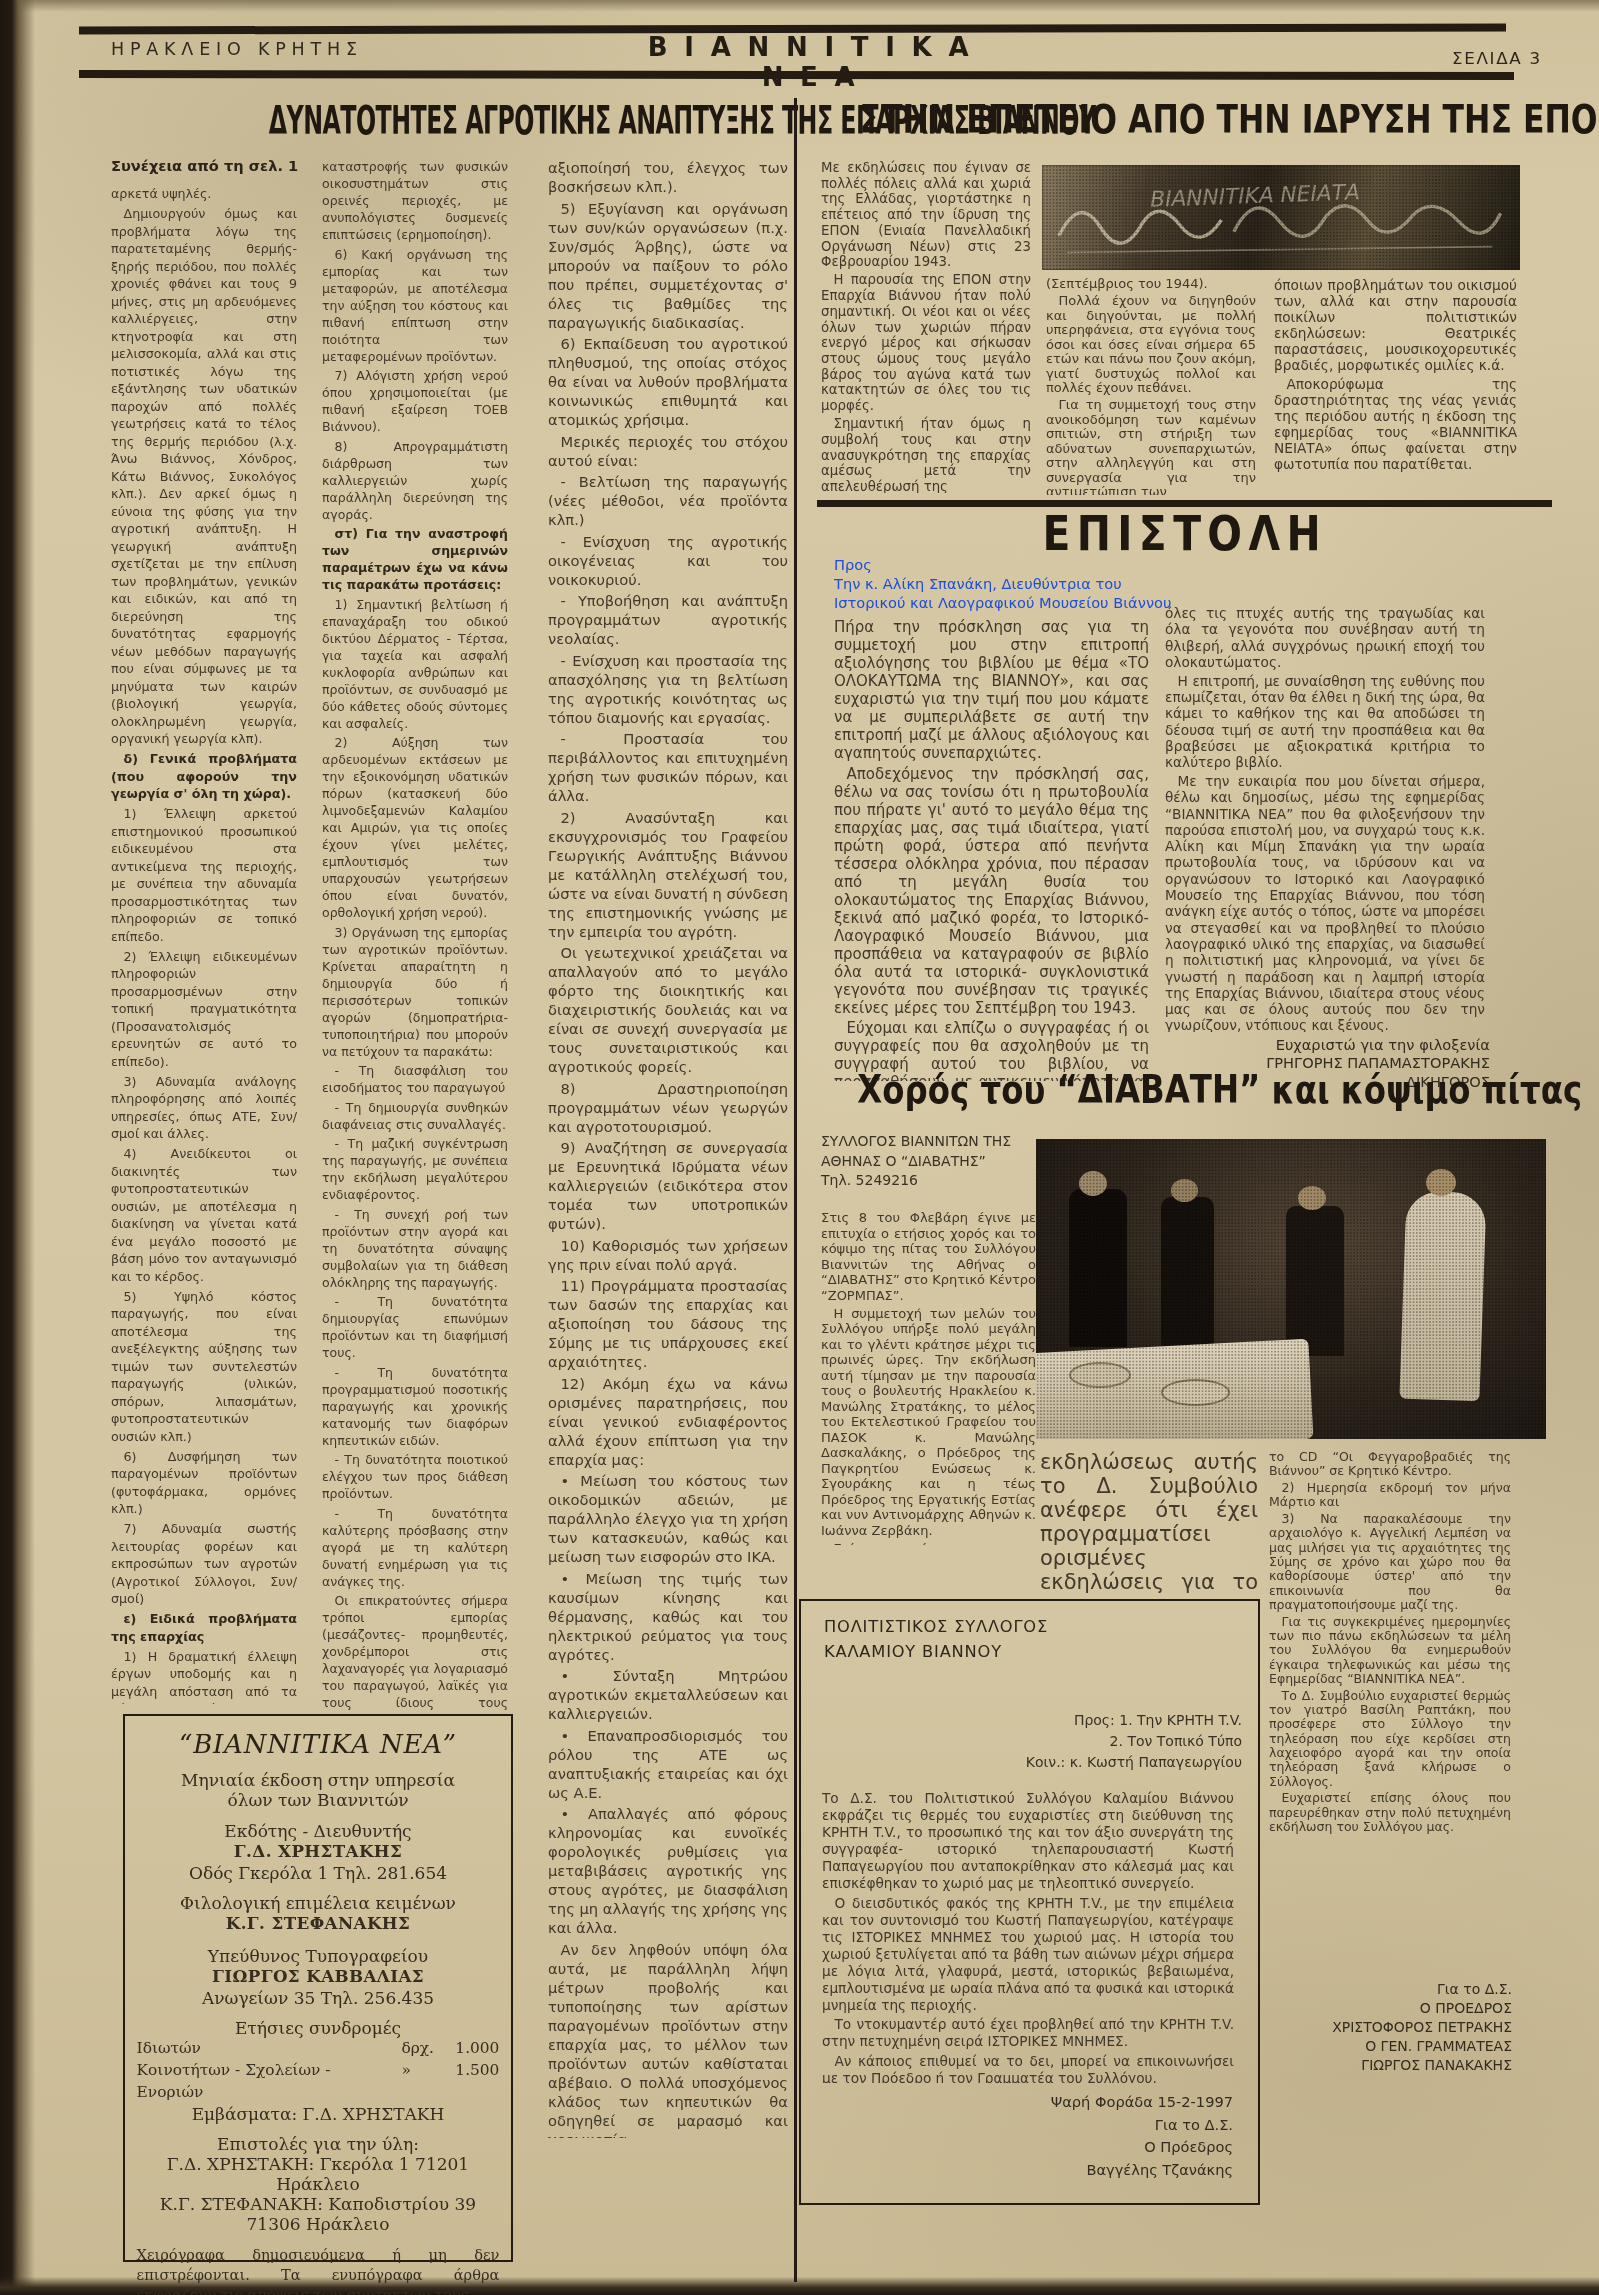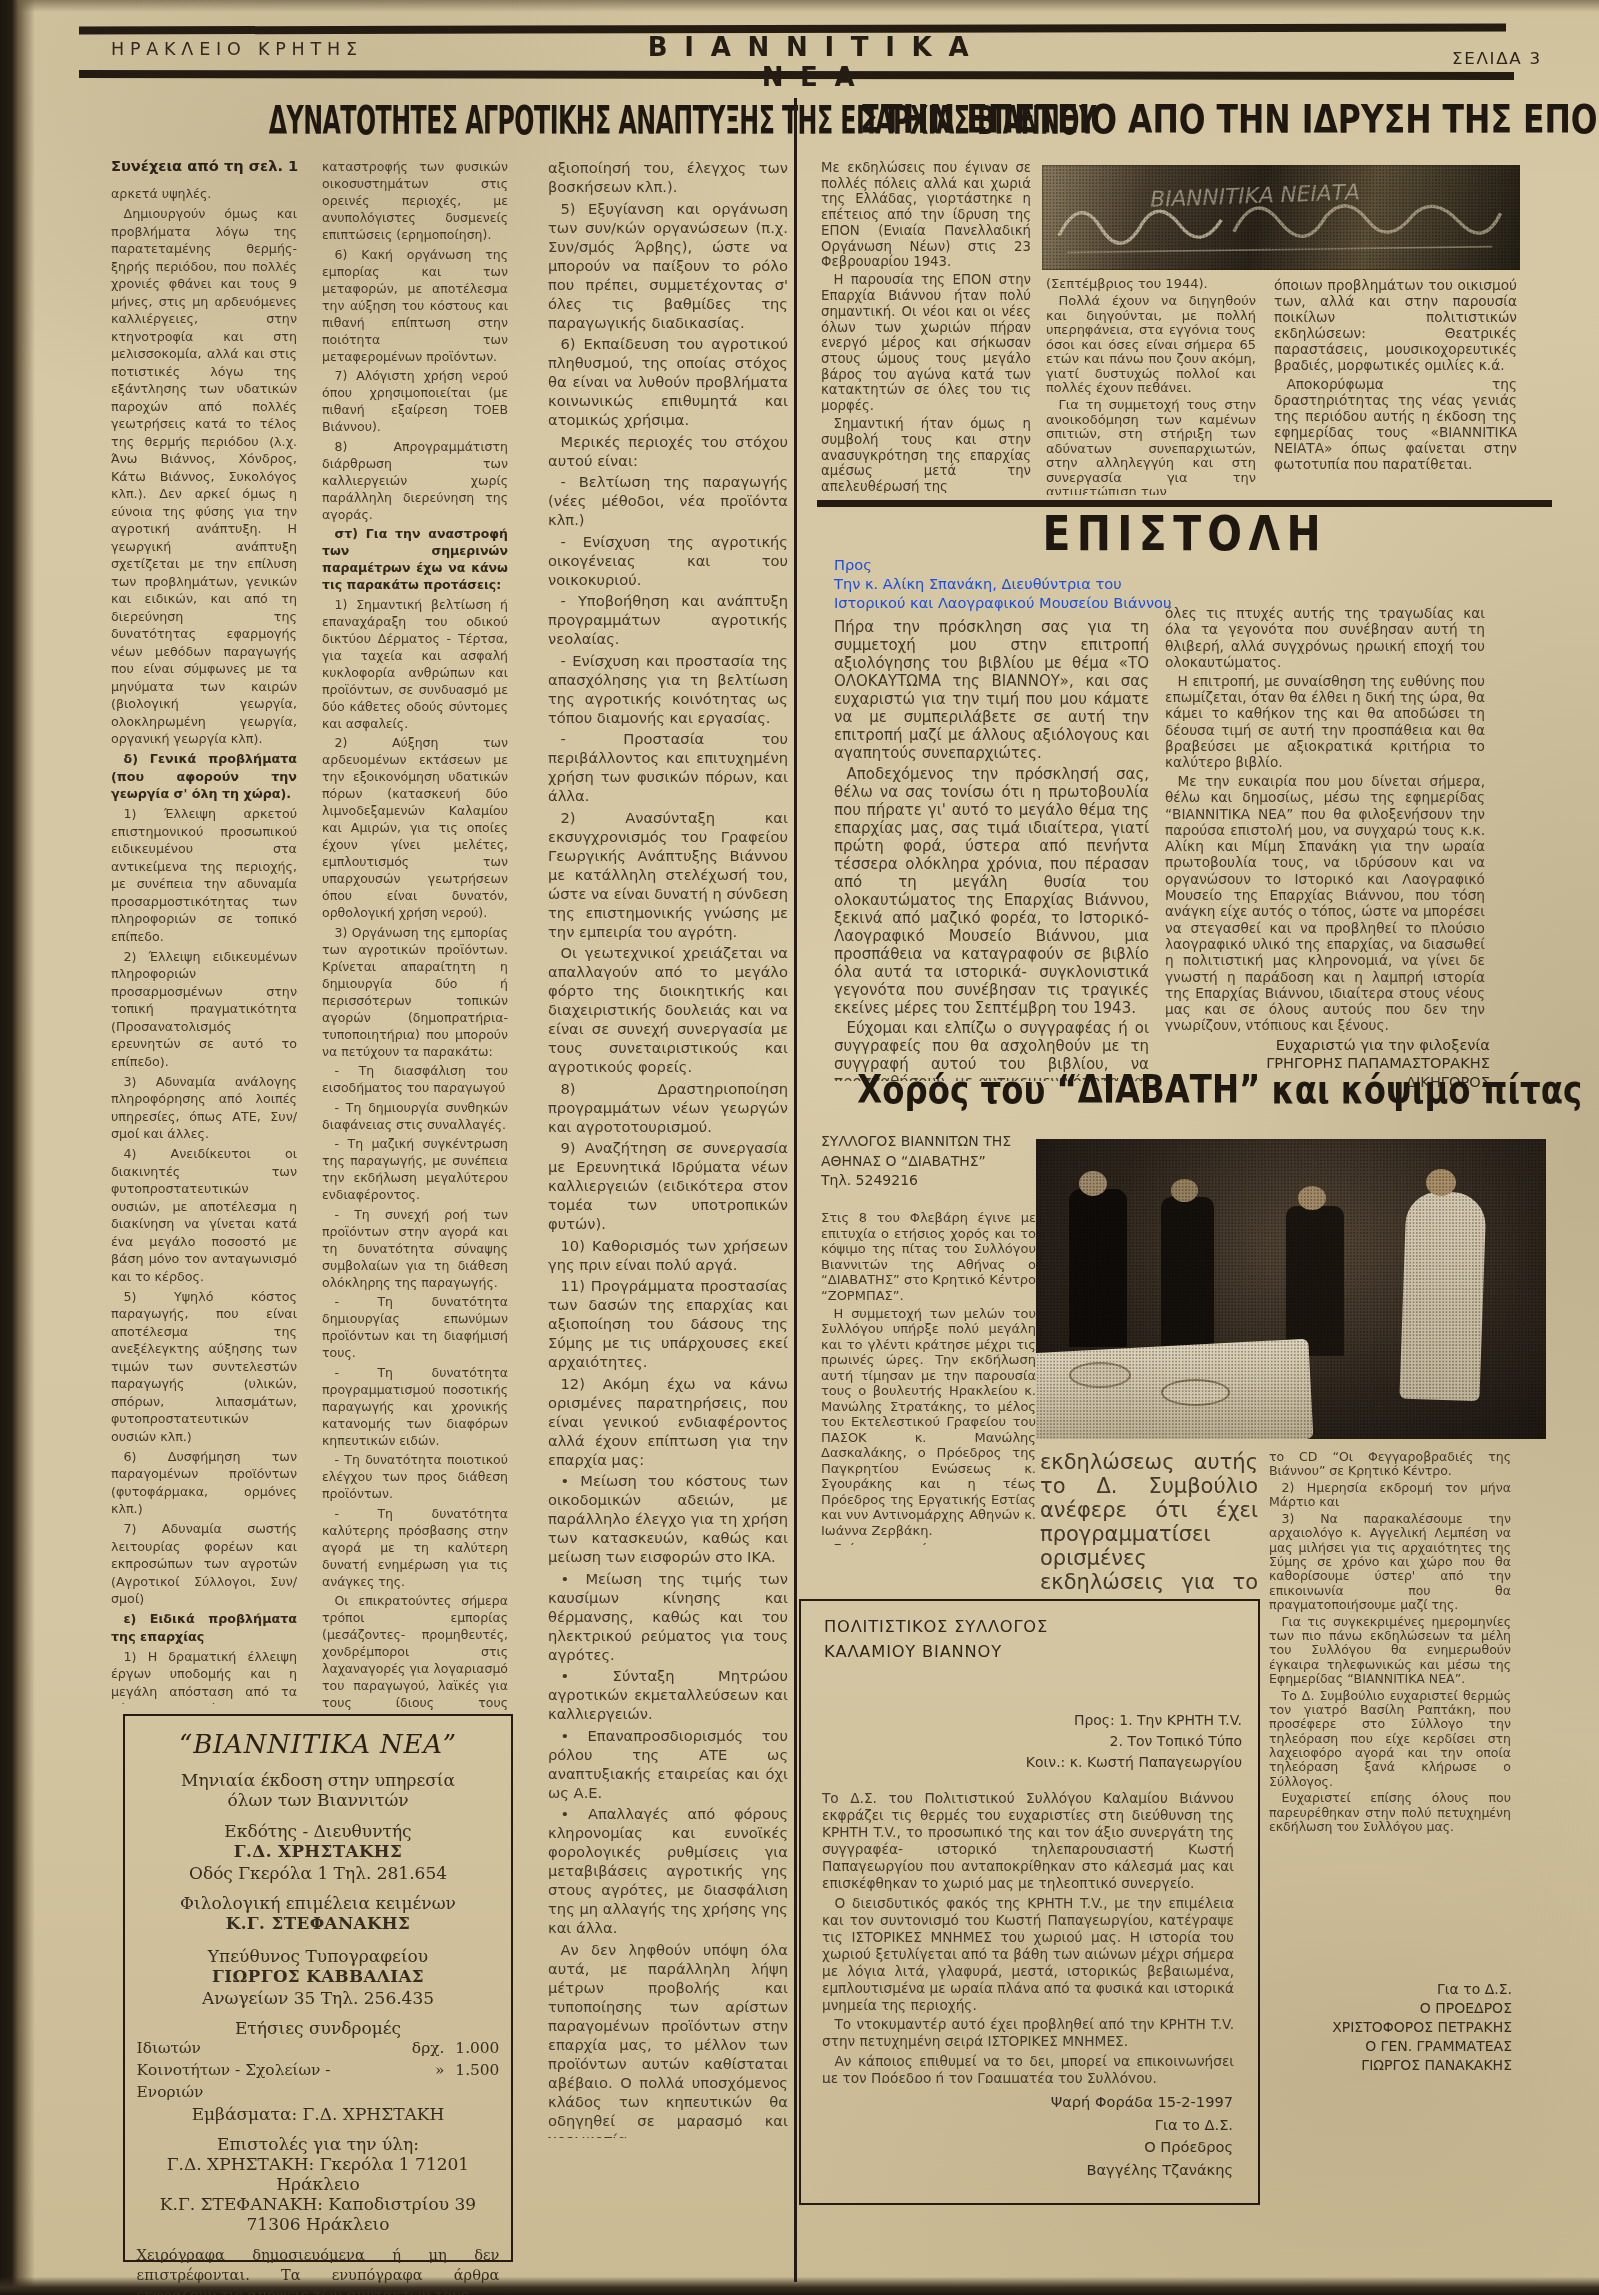--- a/index.html
+++ b/index.html
@@ -87,21 +87,21 @@
   
   #mast-box{left:123px;top:1714px;width:390px;height:548px;border:2.5px solid #241c12;
             font-family:"DejaVu Serif","Liberation Serif",serif;color:#362d20;
             text-align:center;padding:13.3px 8.3px 0 8.3px;box-sizing:border-box;}
   #mast-box .t{font-size:26px;font-weight:400;font-style:italic;letter-spacing:0.8px;color:#2a2215;}
   #mast-box .l{font-size:17px;line-height:20px;}
   #mast-box .n{font-size:16.7px;line-height:21.7px;font-weight:700;letter-spacing:0.4px;}
   #mast-box .gap{height:10.8px;}
   .subrow{display:flex;font-size:15.4px;line-height:21.7px;text-align:left;padding:0 3.3px;}
   .subrow .lab{flex:1;}
-  .subrow .cur{width:43px;text-align:right;}
+  .subrow .cur{width:43px;}
   .subrow .val{width:55px;text-align:right;}
   #mast-note{font-size:14.6px;line-height:20px;text-align:justify;padding:0 3.3px;}
 </style>
 </head>
 <body>
 <div id="paper"></div>
 <div id="edge-top"></div>
 <div id="edge-left"></div>
 <div id="edge-bottom"></div>
 

